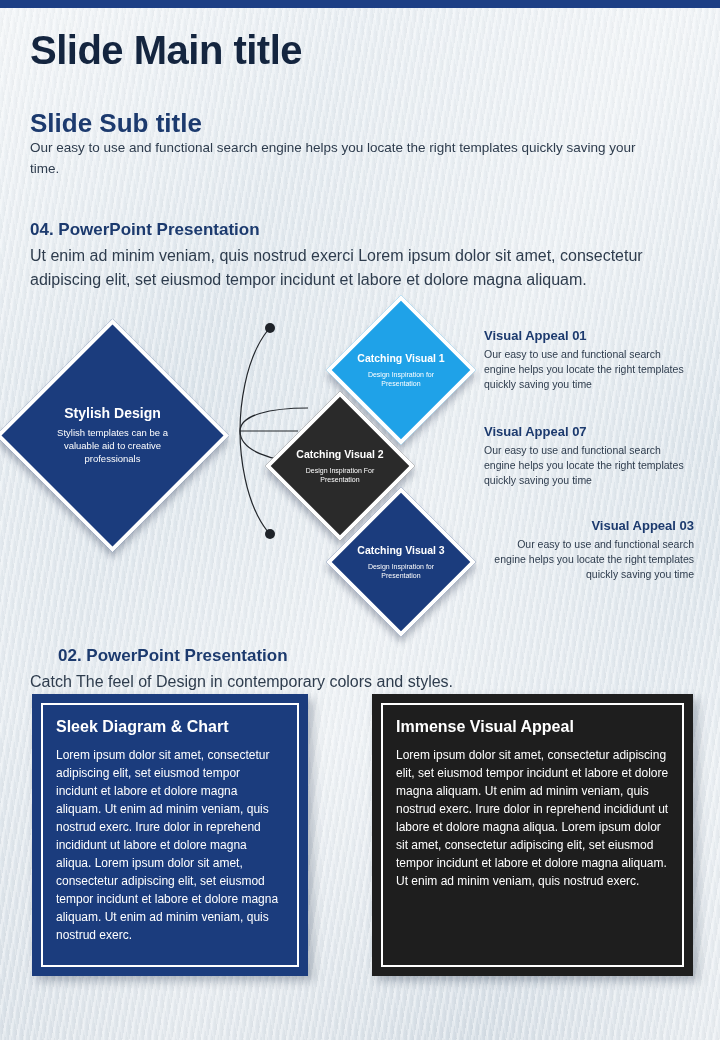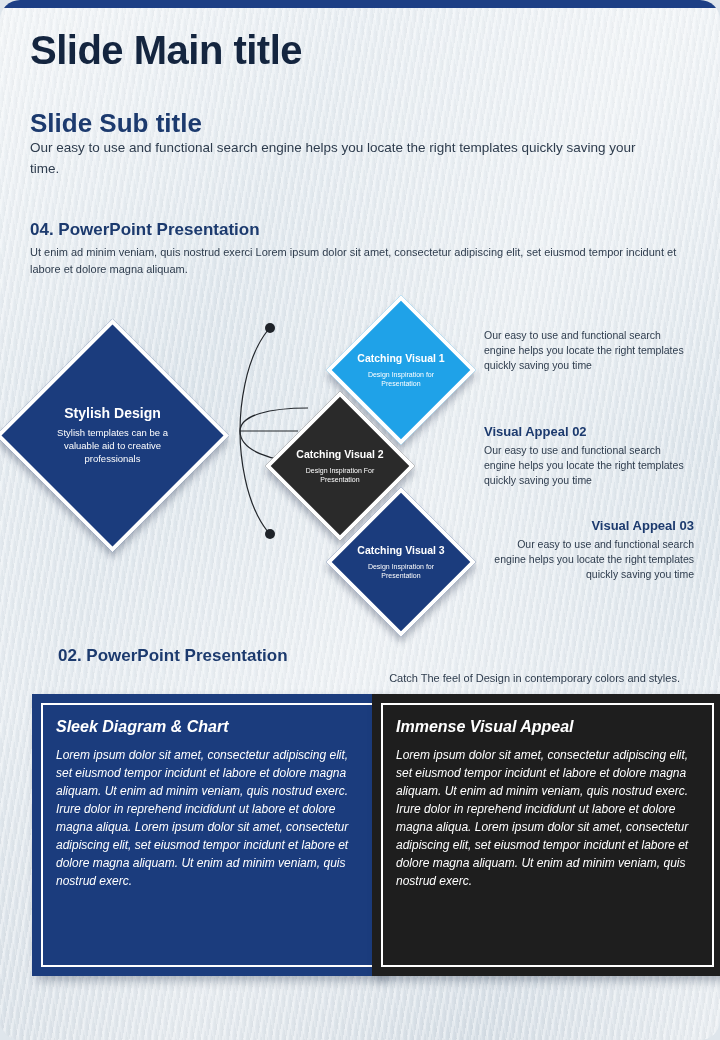--- a/index.html
+++ b/index.html
@@ -14,21 +14,20 @@
     overflow: hidden;
   }
   .slide {
     position: relative;
     width: 720px;
     height: 1040px;
     background:
       linear-gradient(115deg, rgba(255,255,255,0.55) 0%, rgba(255,255,255,0.12) 30%, rgba(255,255,255,0.45) 55%, rgba(255,255,255,0.1) 80%, rgba(255,255,255,0.5) 100%),
       linear-gradient(185deg, #e8eef3 0%, #d7e1e9 40%, #e2e9ef 70%, #cfd9e2 100%);
     overflow: hidden;
-    border-radius: 20px;
   }
   .slide:before {
     content: "";
     position: absolute;
     inset: 0;
     background:
       repeating-linear-gradient(100deg, rgba(255,255,255,0.35) 0px, rgba(255,255,255,0.35) 2px, rgba(0,0,0,0.0) 3px, rgba(0,0,0,0.02) 7px),
       repeating-linear-gradient(80deg, rgba(255,255,255,0.18) 0px, rgba(255,255,255,0.18) 1px, rgba(0,0,0,0.0) 2px, rgba(0,0,0,0.015) 6px);
     pointer-events: none;
   }
@@ -69,28 +68,28 @@
   }
 
   .sec-title {
     position: absolute;
     font-size: 17px;
     font-weight: bold;
     color: #1c3a6e;
   }
   .sec-desc {
     position: absolute;
-    font-size: 11px;
+    font-size: 16px;
     line-height: 1.5;
     color: #2e3c4d;
   }
   #sec1-title { left: 30px; top: 220px; }
   #sec1-desc { left: 30px; top: 244px; width: 650px; }
   #sec2-title { left: 30px; top: 646px; margin-left: 28px; }
-  #sec2-desc { left: 30px; top: 670px; width: 650px; text-align: right; }
+  #sec2-desc { left: 30px; top: 670px; width: 650px; }
 
   
   .diagram {
     position: absolute;
     left: 0;
     top: 290px;
     width: 720px;
     height: 330px;
   }
   .diamond {
@@ -157,24 +156,23 @@
     color: #2e3c4d;
   }
   #appeal-1 { left: 484px; top: 38px; }
   #appeal-2 { left: 484px; top: 134px; }
   #appeal-3 { left: 484px; top: 228px; text-align: right; }
 
   
   .card {
     position: absolute;
     top: 694px;
-    width: 351px;
+    width: 276px;
     height: 282px;
     box-shadow: 5px 5px 9px rgba(30,45,70,0.3);
-    font-style: italic;
   }
   .card .frame {
     position: absolute;
     inset: 9px;
     border: 2px solid #ffffff;
   }
   .card .body {
     position: absolute;
     inset: 24px;
     color: #ffffff;
@@ -182,21 +180,21 @@
   .card .ch {
     font-size: 16px;
     font-weight: bold;
     margin-bottom: 10px;
   }
   .card .cp {
     font-size: 12px;
     line-height: 1.5;
   }
   #card-left { left: 32px; background: #1b3c7d; }
-  #card-right { left: 372px; background: #1e1e1e; }
+  #card-right { left: 372px; background: #1e1e1e; padding-left: 45px; }
 </style>
 </head>
 <body>
 
 <div class="slide">
   <div class="topbar"></div>
 
   <div class="content">
     <div class="main-title">Slide Main title</div>
     <div class="sub-title">Slide Sub title</div>
@@ -239,24 +237,25 @@
       </div>
 
       <div class="diamond d-small d-3">
         <div class="inner">
           <div class="t">Catching Visual 3</div>
           <div class="s">Design Inspiration for Presentation</div>
         </div>
       </div>
 
       <div class="appeal" id="appeal-1">
+        <div class="ah">Visual Appeal 01</div>
         <div class="ab">Our easy to use and functional search engine helps you locate the right templates quickly saving you time</div>
       </div>
       <div class="appeal" id="appeal-2">
-        <div class="ah">Visual Appeal 02</div>
+        <div class="ah">Visual Appeal 07</div>
         <div class="ab">Our easy to use and functional search engine helps you locate the right templates quickly saving you time</div>
       </div>
       <div class="appeal" id="appeal-3">
         <div class="ah">Visual Appeal 03</div>
         <div class="ab">Our easy to use and functional search engine helps you locate the right templates quickly saving you time</div>
       </div>
     </div>
 
     <div class="sec-title" id="sec2-title">02. PowerPoint Presentation</div>
     <div class="sec-desc" id="sec2-desc">Catch The feel of Design in contemporary colors and styles.</div>

